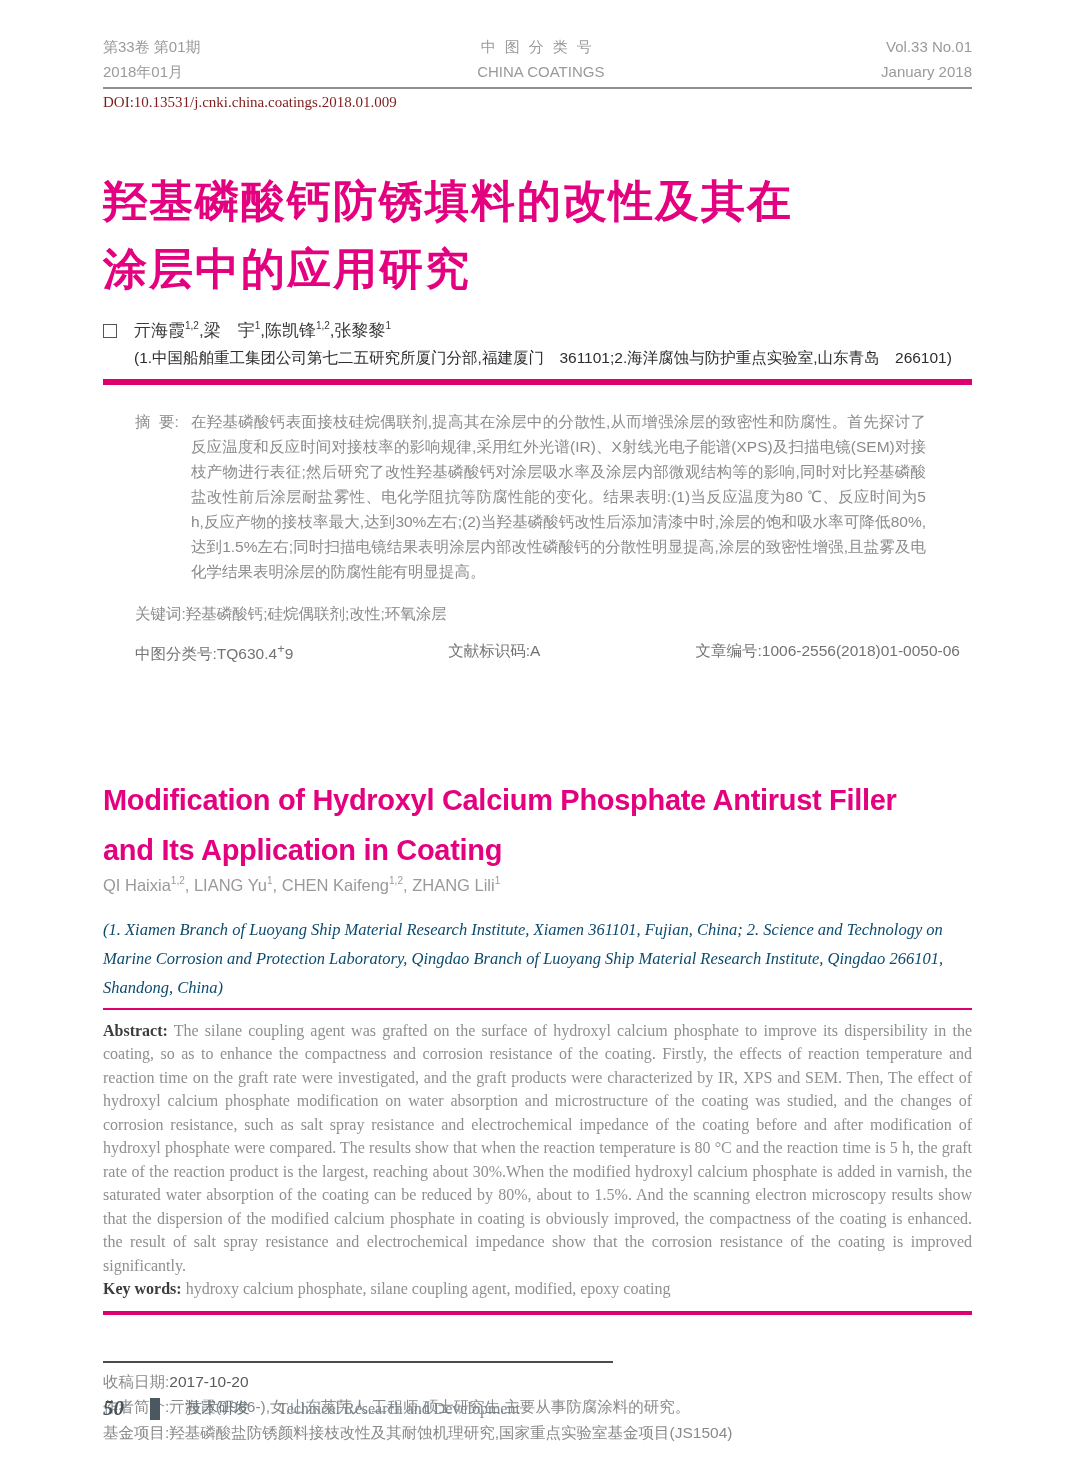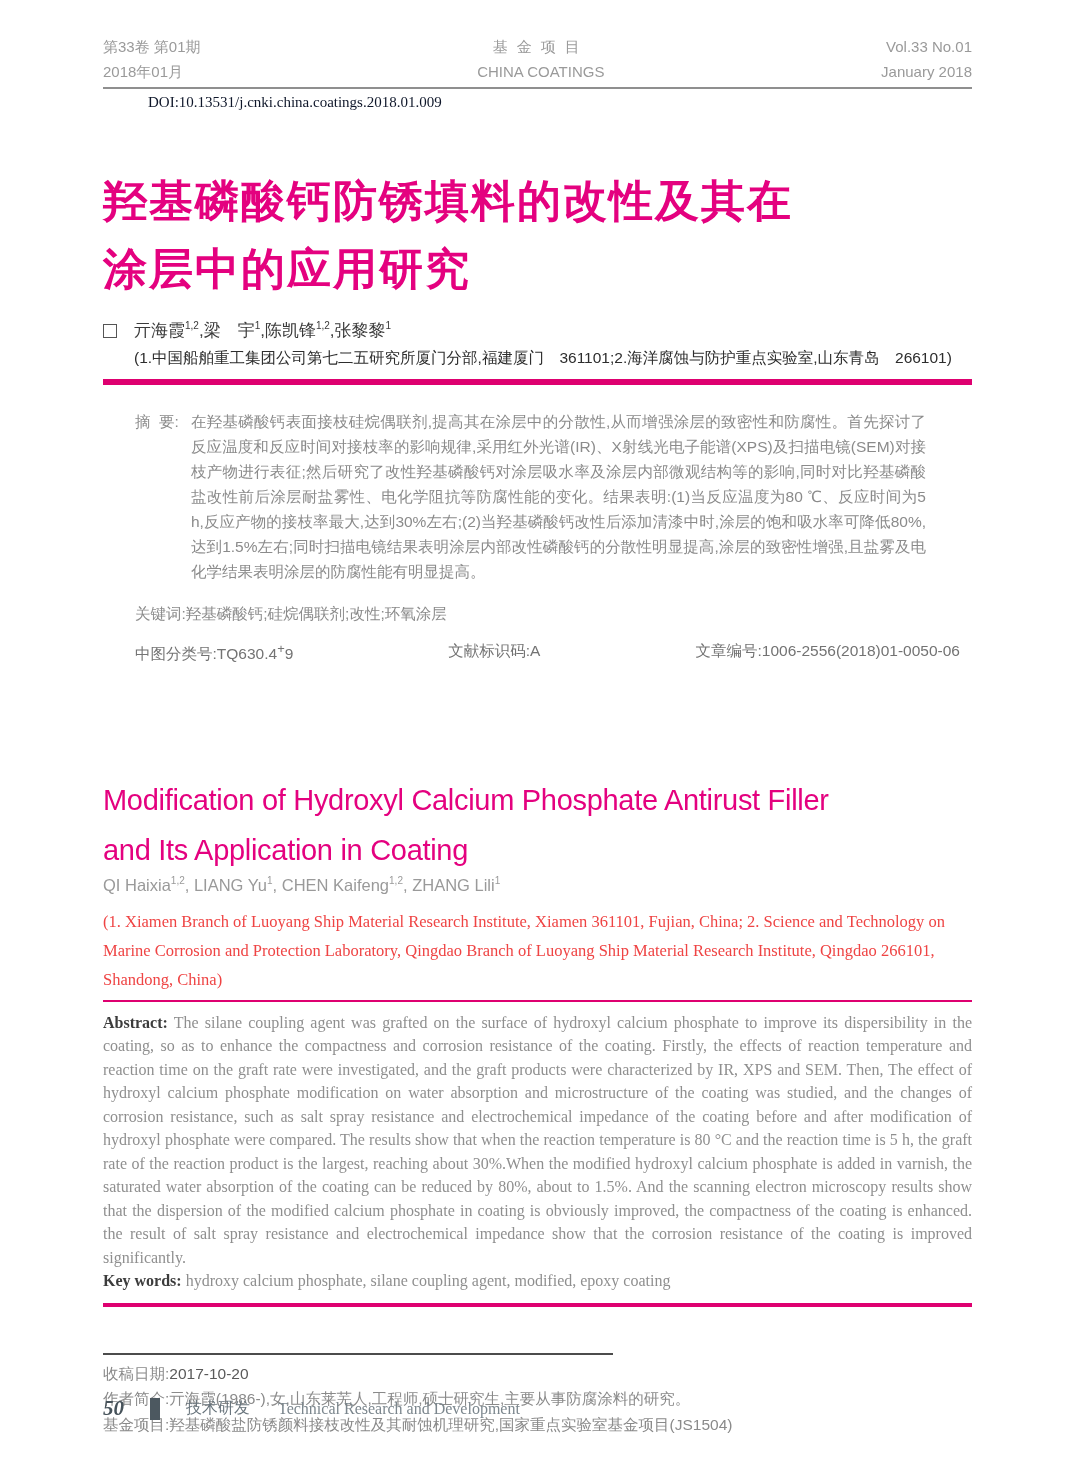--- a/index.html
+++ b/index.html
@@ -10,21 +10,21 @@
           padding:34px 103px 0 103px; overflow:hidden; }
 
   
   .jheader { display:flex; justify-content:space-between; align-items:flex-start;
              color:#9a9a9a; font-size:15px; line-height:25px;
              padding-bottom:3px; border-bottom:2px solid #8f8f8f; }
   .jh-col.center { text-align:center; }
   .jh-col.right  { text-align:right; }
   .journal-cn { letter-spacing:9px; }
   .doi { margin-top:5px; font-family:"Liberation Serif", serif;
-         font-size:15px; color:#0f172a;margin-left:45px; }
+         font-size:15px; color:#7f1d1d; }
 
   
   .cn-title { margin-top:56px; color:#e4017f; font-weight:800;
               font-size:44px; line-height:68px; letter-spacing:2px; white-space:nowrap; }
 
   
   .authors-cn { margin-top:16px; font-size:17px; color:#3a3a3a; display:flex; align-items:center; }
   .author-marker { display:inline-block; width:14px; height:14px;
                    border:1.5px solid #555; margin-right:17px; }
   .authors-cn sup, .authors-en sup { font-size:10px; }
@@ -40,25 +40,25 @@
   .abstract-cn { margin-top:24px; margin-left:32px; margin-right:46px;
                  display:flex; font-size:15.5px; line-height:25px; color:#8b8b8b; }
   .abstract-cn .label { flex:none; white-space:pre; margin-right:12px; }
   .abstract-cn p { text-align:justify; }
   .keywords-cn { margin-top:20px; margin-left:32px; font-size:15.5px; color:#8b8b8b; }
   .class-row { margin-top:16px; margin-left:32px; margin-right:12px;
                display:flex; justify-content:space-between;
                font-size:15.5px; color:#737373; }
 
   
-  .en-title { margin-top:110px; color:#e4017f; font-weight:400;
+  .en-title { margin-top:110px; color:#e4017f; font-weight:700;
               font-size:29px; line-height:50px; letter-spacing:-0.3px; white-space:nowrap; }
   .authors-en { margin-top:0; font-size:16.5px; color:#9a9a9a; }
-  .affil-en { margin-top:12px; font-family:"Liberation Serif", serif; 
-              font-size:16.5px; line-height:29px; color:#ef4444; }
+  .affil-en { margin-top:20px; font-family:"Liberation Serif", serif; font-style:italic;
+              font-size:16.5px; line-height:29px; color:#0c4a6e; }
   .abstract-en { margin-top:9px; font-family:"Liberation Serif", serif;
                  font-size:16px; line-height:23.5px; color:#8f8f8f; text-align:justify; }
   .abstract-en .blabel { font-weight:bold; color:#3c3c3c; }
 
   
   .foot-sep { margin-top:46px; width:510px; border-top:2px solid #4c4c4c; }
   .footnotes { margin-top:6px; font-size:15.5px; line-height:25.5px; color:#8a8a8a; }
   .footnotes .fval { color:#5a5a5a; }
 
   
@@ -74,21 +74,21 @@
 <body>
 
 <div class="page">
 
   <header class="jheader">
     <div class="jh-col left">
       <div>第33卷 第01期</div>
       <div>2018年01月</div>
     </div>
     <div class="jh-col center">
-      <div class="journal-cn">基金项目</div>
+      <div class="journal-cn">中图分类号</div>
       <div>CHINA COATINGS</div>
     </div>
     <div class="jh-col right">
       <div>Vol.33  No.01</div>
       <div>January  2018</div>
     </div>
   </header>
 
   <div class="doi">DOI:10.13531/j.cnki.china.coatings.2018.01.009</div>
 

